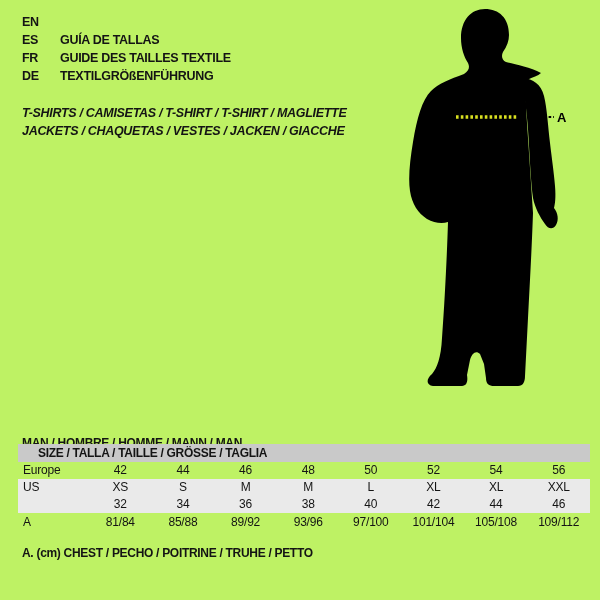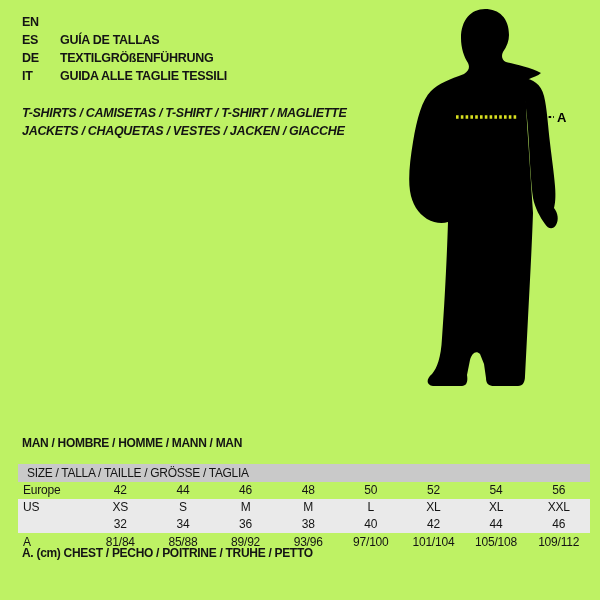--- a/index.html
+++ b/index.html
@@ -14,21 +14,21 @@
   
   .cat-block{position:absolute;left:22px;top:104px;font-style:italic;}
   .cat-line{height:18px;line-height:18px;font-size:12.5px;font-weight:bold;letter-spacing:-0.3px;}
   
   .figure-wrap{position:absolute;left:402px;top:8px;width:168px;height:382px;}
   .figure-wrap svg{display:block;font-family:"Liberation Sans",sans-serif;}
   
   .gender-heading{position:absolute;left:22px;top:417px;height:16px;line-height:16px;font-size:12px;font-weight:bold;letter-spacing:-0.3px;margin-top:18px;}
   
   .size-table{position:absolute;left:18px;top:444px;width:572px;font-size:12px;letter-spacing:-0.2px;}
-  .tbl-header{height:18px;line-height:18px;background:#c9c9c9;padding-left:9px;font-weight:400;letter-spacing:-0.3px;margin-top:20px;}
+  .tbl-header{height:18px;line-height:18px;background:#c9c9c9;padding-left:20px;font-weight:700;letter-spacing:-0.3px;}
   .tbl-row{display:flex;height:17px;line-height:17px;}
   .tbl-row.last{height:18px;line-height:18px;}
   .tbl-row.shaded{background:#eaeaea;}
   .row-label{width:66px;padding-left:5px;}
   .cell{flex:1;text-align:center;}
   
   .footnote{position:absolute;left:22px;top:545px;height:16px;line-height:16px;font-size:12px;font-weight:bold;letter-spacing:-0.3px;}
 </style>
 </head>
 <body>
@@ -37,26 +37,26 @@
 
   <div class="lang-block">
     <div class="lang-row">
       <span class="lang-code">EN</span>
     </div>
     <div class="lang-row">
       <span class="lang-code">ES</span>
       <span class="lang-label">GUÍA DE TALLAS</span>
     </div>
     <div class="lang-row">
+      <span class="lang-code">FR</span>
+      <span class="lang-label">GUIDE DES TAILLES TEXTILE</span>
+    </div>
+    <div class="lang-row">
       <span class="lang-code">DE</span>
       <span class="lang-label">TEXTILGRÖßENFÜHRUNG</span>
-    </div>
-    <div class="lang-row">
-      <span class="lang-code">IT</span>
-      <span class="lang-label">GUIDA ALLE TAGLIE TESSILI</span>
     </div>
   </div>
 
   <div class="cat-block">
     <div class="cat-line">T-SHIRTS / CAMISETAS / T-SHIRT / T-SHIRT / MAGLIETTE</div>
     <div class="cat-line">JACKETS / CHAQUETAS / VESTES / JACKEN / GIACCHE</div>
   </div>
 
   <div class="figure-wrap">
     <svg width="168" height="382" viewBox="0 0 168 382">

